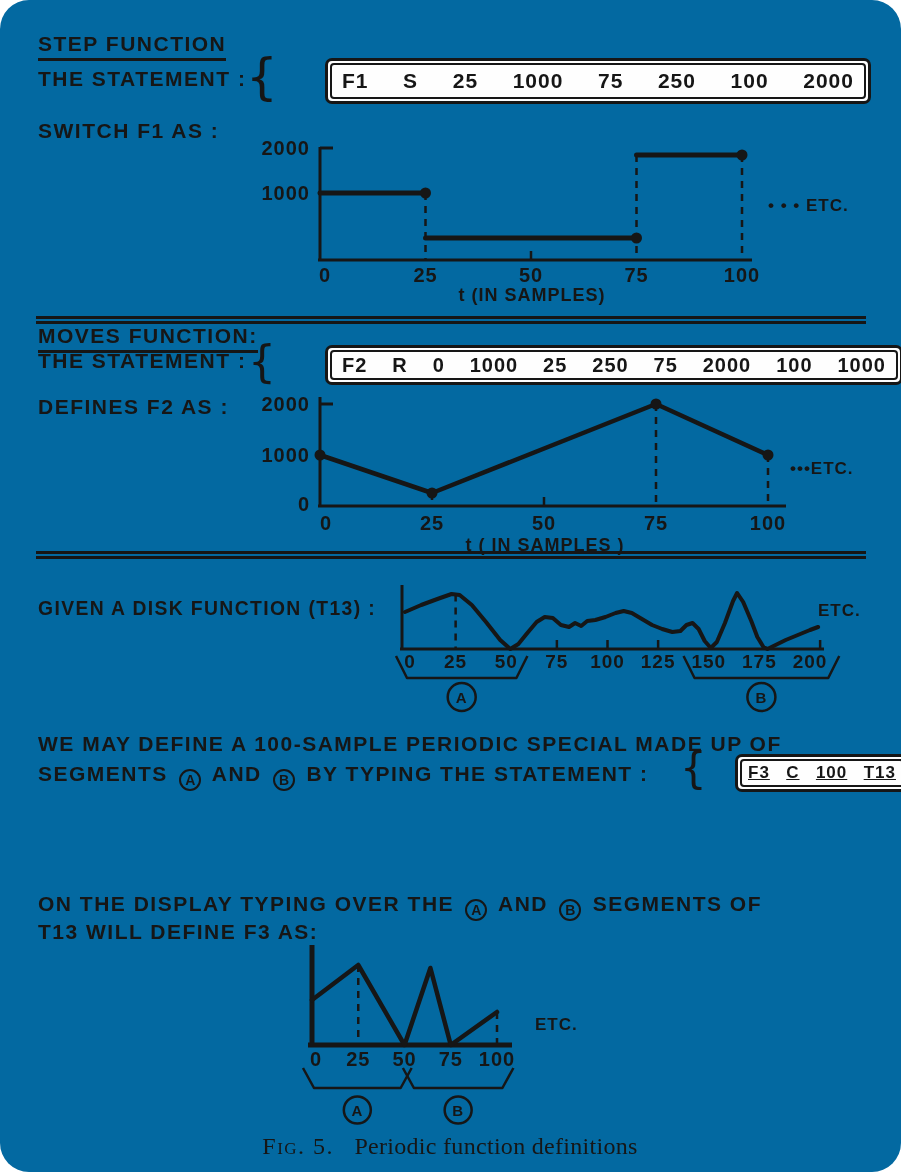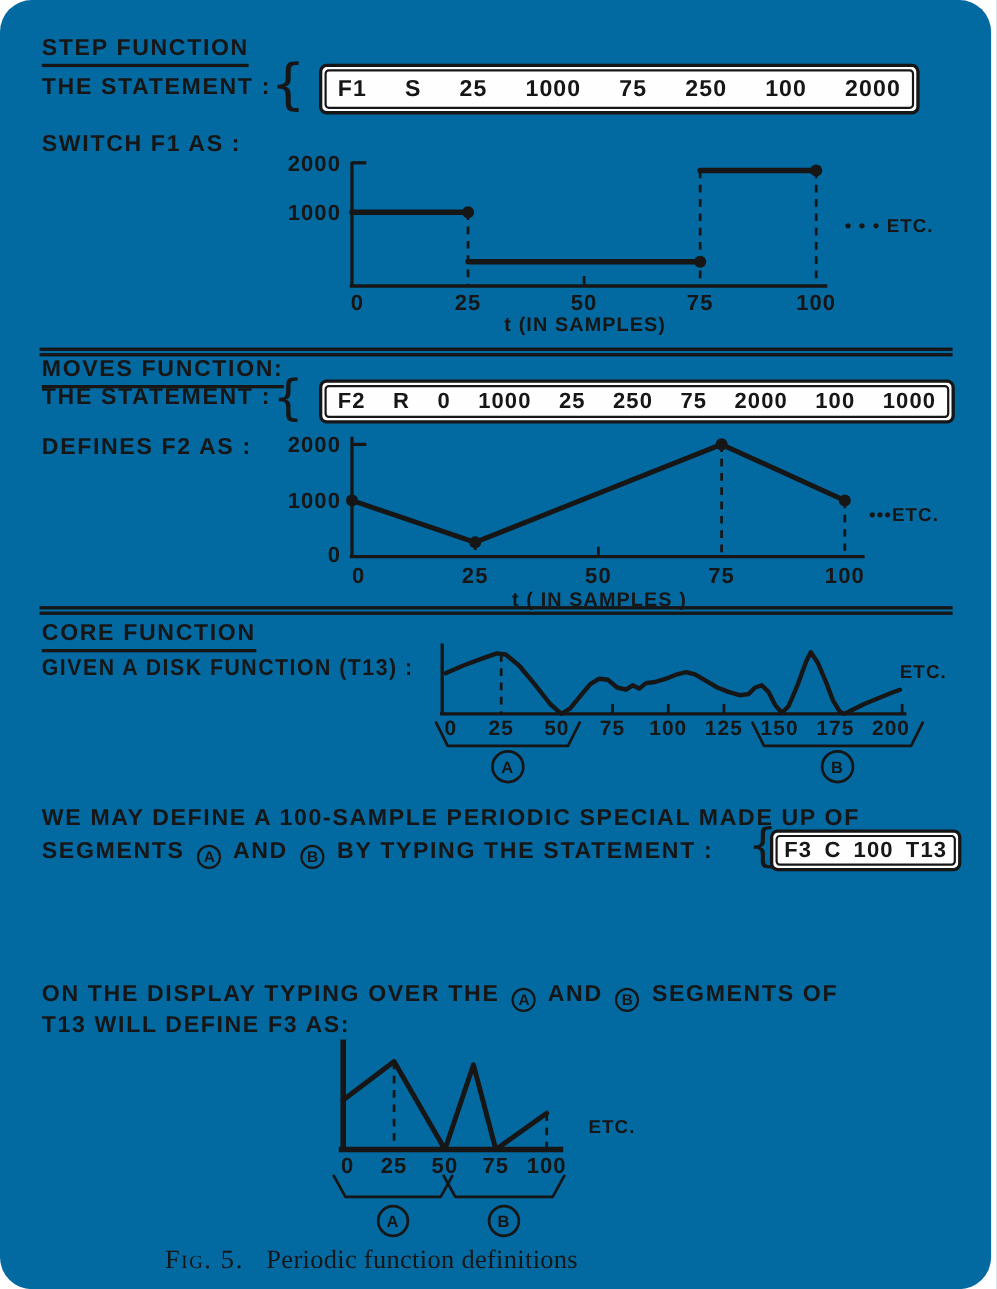--- a/index.html
+++ b/index.html
@@ -5,27 +5,27 @@
   html,body{margin:0;padding:0;background:#ffffff;}
   #page{position:relative;width:901px;height:1172px;background:#0369a1;color:#161616;
         font-family:"Liberation Sans",sans-serif;overflow:hidden;border-radius:29px;}
   .txt{position:absolute;font-weight:700;font-size:21px;letter-spacing:1.5px;
        white-space:nowrap;line-height:1.05;}
   .condense{transform:scaleX(.92);transform-origin:0 50%;}
   .underline{border-bottom:3px solid #161616;padding-bottom:3px;}
   .rule{position:absolute;left:36px;width:830px;height:2px;
         border-top:3px solid #161616;border-bottom:3px solid #161616;}
   .stmt-box{position:absolute;border:3px solid #161616;border-radius:7px;
-            display:flex;align-items:center;background:#fefefe;}
+            display:flex;align-items:center;background:#fefefe;margin-left:35px;}
   .stmt-box::after{content:'';position:absolute;inset:2px;border:2px solid #161616;
             border-radius:4px;pointer-events:none;}
   .tokens{display:flex;justify-content:space-between;width:100%;padding:0 14px;
           font-weight:700;font-size:21px;letter-spacing:1px;position:relative;z-index:1;}
   .tokens.small{font-size:20px;text-align:right;}
-  .tokens.tiny{font-size:20px;padding:0 10px;}
+  .tokens.tiny{font-size:17px;padding:0 10px;text-decoration:underline;}
   .brace{position:absolute;font-weight:400;font-size:46px;line-height:1;
          font-family:"DejaVu Sans",sans-serif;}
   .circ{display:inline-flex;width:22px;height:22px;border:2.5px solid #161616;
         border-radius:50%;align-items:center;justify-content:center;
         font-size:14px;font-weight:700;letter-spacing:0;vertical-align:-4px;margin:0 4px;
         box-sizing:border-box;}
   svg.chart{position:absolute;overflow:visible;}
   .caption{position:absolute;font-family:"Liberation Serif",serif;font-size:24px;
            font-weight:400;letter-spacing:.3px;}
   .fig-label{font-variant:small-caps;letter-spacing:1.5px;}
@@ -116,21 +116,20 @@
       <text x="528" y="140" fill="#161616" text-anchor="middle" font-size="20" font-weight="700" font-family="&quot;Liberation Sans&quot;,sans-serif" letter-spacing="1px">100</text>
       <text x="70" y="21" fill="#161616" text-anchor="end" font-size="20" font-weight="700" font-family="&quot;Liberation Sans&quot;,sans-serif" letter-spacing="1px">2000</text>
       <text x="70" y="72" fill="#161616" text-anchor="end" font-size="20" font-weight="700" font-family="&quot;Liberation Sans&quot;,sans-serif" letter-spacing="1px">1000</text>
       <text x="70" y="121" fill="#161616" text-anchor="end" font-size="20" font-weight="700" font-family="&quot;Liberation Sans&quot;,sans-serif" letter-spacing="1px">0</text>
       <text x="305" y="161" fill="#161616" text-anchor="middle" font-size="18" font-weight="700" font-family="&quot;Liberation Sans&quot;,sans-serif" letter-spacing="1px">t ( IN SAMPLES )</text>
       <text x="550" y="84" fill="#161616" text-anchor="start" font-size="17" font-weight="700" font-family="&quot;Liberation Sans&quot;,sans-serif" letter-spacing="1px">•••ETC.</text>
     </svg>
 
   <div class="rule" style="top:551px"></div>
 
-  <div class="txt underline" style="left:38px;top:565px">CORE FUNCTION</div>
   <div class="txt condense" style="left:38px;top:597px">GIVEN A DISK FUNCTION (T13) :</div>
   <svg class="chart" style="left:390px;top:580px" width="500" height="150" viewBox="0 0 500 150">
       <line x1="65.625" y1="14.5" x2="65.625" y2="69" stroke="#161616" stroke-width="2.5" stroke-dasharray="7,6"></line>
       <line x1="12" y1="5" x2="12" y2="69" stroke="#161616" stroke-width="3"></line>
       <line x1="10" y1="69" x2="434" y2="69" stroke="#161616" stroke-width="3"></line>
       <line x1="166.875" y1="60" x2="166.875" y2="69" stroke="#161616" stroke-width="2.5"></line>
       <line x1="217.5" y1="60" x2="217.5" y2="69" stroke="#161616" stroke-width="2.5"></line>
       <line x1="268.125" y1="60" x2="268.125" y2="69" stroke="#161616" stroke-width="2.5"></line>
       <line x1="430.125" y1="60" x2="430.125" y2="69" stroke="#161616" stroke-width="2.5"></line>
       <polyline points="15,32 31.2,25 47.4,19 61.574999999999996,14 69.675,15 81.825,25 96,42 110.175,60 120.3,69 128.39999999999998,64 136.5,54 146.625,42 154.725,37 162.825,38 170.92499999999998,45 179.025,47 185.1,43 191.17499999999998,46 197.25,41 205.35,40 215.475,37 225.6,33 233.7,31 241.79999999999998,33 251.92499999999998,39 262.04999999999995,45 272.175,49 282.3,52 290.4,51 296.47499999999997,45 302.55,43 308.625,49 314.7,61 320.775,68 326.84999999999997,62 334.95,43 343.05,21 347.09999999999997,13 353.175,22 361.275,41 367.34999999999997,57 373.425,67 377.47499999999997,69 385.575,65 395.7,60 407.84999999999997,55 420,50 428.09999999999997,47" fill="none" stroke="#161616" stroke-width="4" stroke-linejoin="round" stroke-linecap="round"></polyline>
@@ -192,18 +191,18 @@
       <text x="197" y="126" fill="#161616" text-anchor="middle" font-size="20" font-weight="700" font-family="&quot;Liberation Sans&quot;,sans-serif" letter-spacing="1px">100</text>
       <text x="235" y="90" fill="#161616" text-anchor="start" font-size="17" font-weight="700" font-family="&quot;Liberation Sans&quot;,sans-serif" letter-spacing="1px">ETC.</text>
       <path d="M 3 128 L 14 148 L 100.65 148 L 111.65 128" fill="none" stroke="#161616" stroke-width="2.5" stroke-linejoin="round"></path>
       <circle cx="57.325" cy="170" r="13.5" fill="none" stroke="#161616" stroke-width="2.5"></circle>
       <text x="57.325" y="175.5" fill="#161616" text-anchor="middle" font-size="15" font-weight="700" font-family="&quot;Liberation Sans&quot;,sans-serif" letter-spacing="1px">A</text>
       <path d="M 102.9 128 L 113.9 148 L 202.4 148 L 213.4 128" fill="none" stroke="#161616" stroke-width="2.5" stroke-linejoin="round"></path>
       <circle cx="158.15" cy="170" r="13.5" fill="none" stroke="#161616" stroke-width="2.5"></circle>
       <text x="158.15" y="175.5" fill="#161616" text-anchor="middle" font-size="15" font-weight="700" font-family="&quot;Liberation Sans&quot;,sans-serif" letter-spacing="1px">B</text>
     </svg>
 
-  <div class="caption" style="left:150px;top:1133px;width:600px;text-align:left">
+  <div class="caption" style="left:150px;top:1133px;width:600px;text-align:center">
     <span class="fig-label">Fig. 5.</span>
     <span style="margin-left:14px">Periodic function definitions</span>
   </div>
 
 </div>
 
 </body></html>

